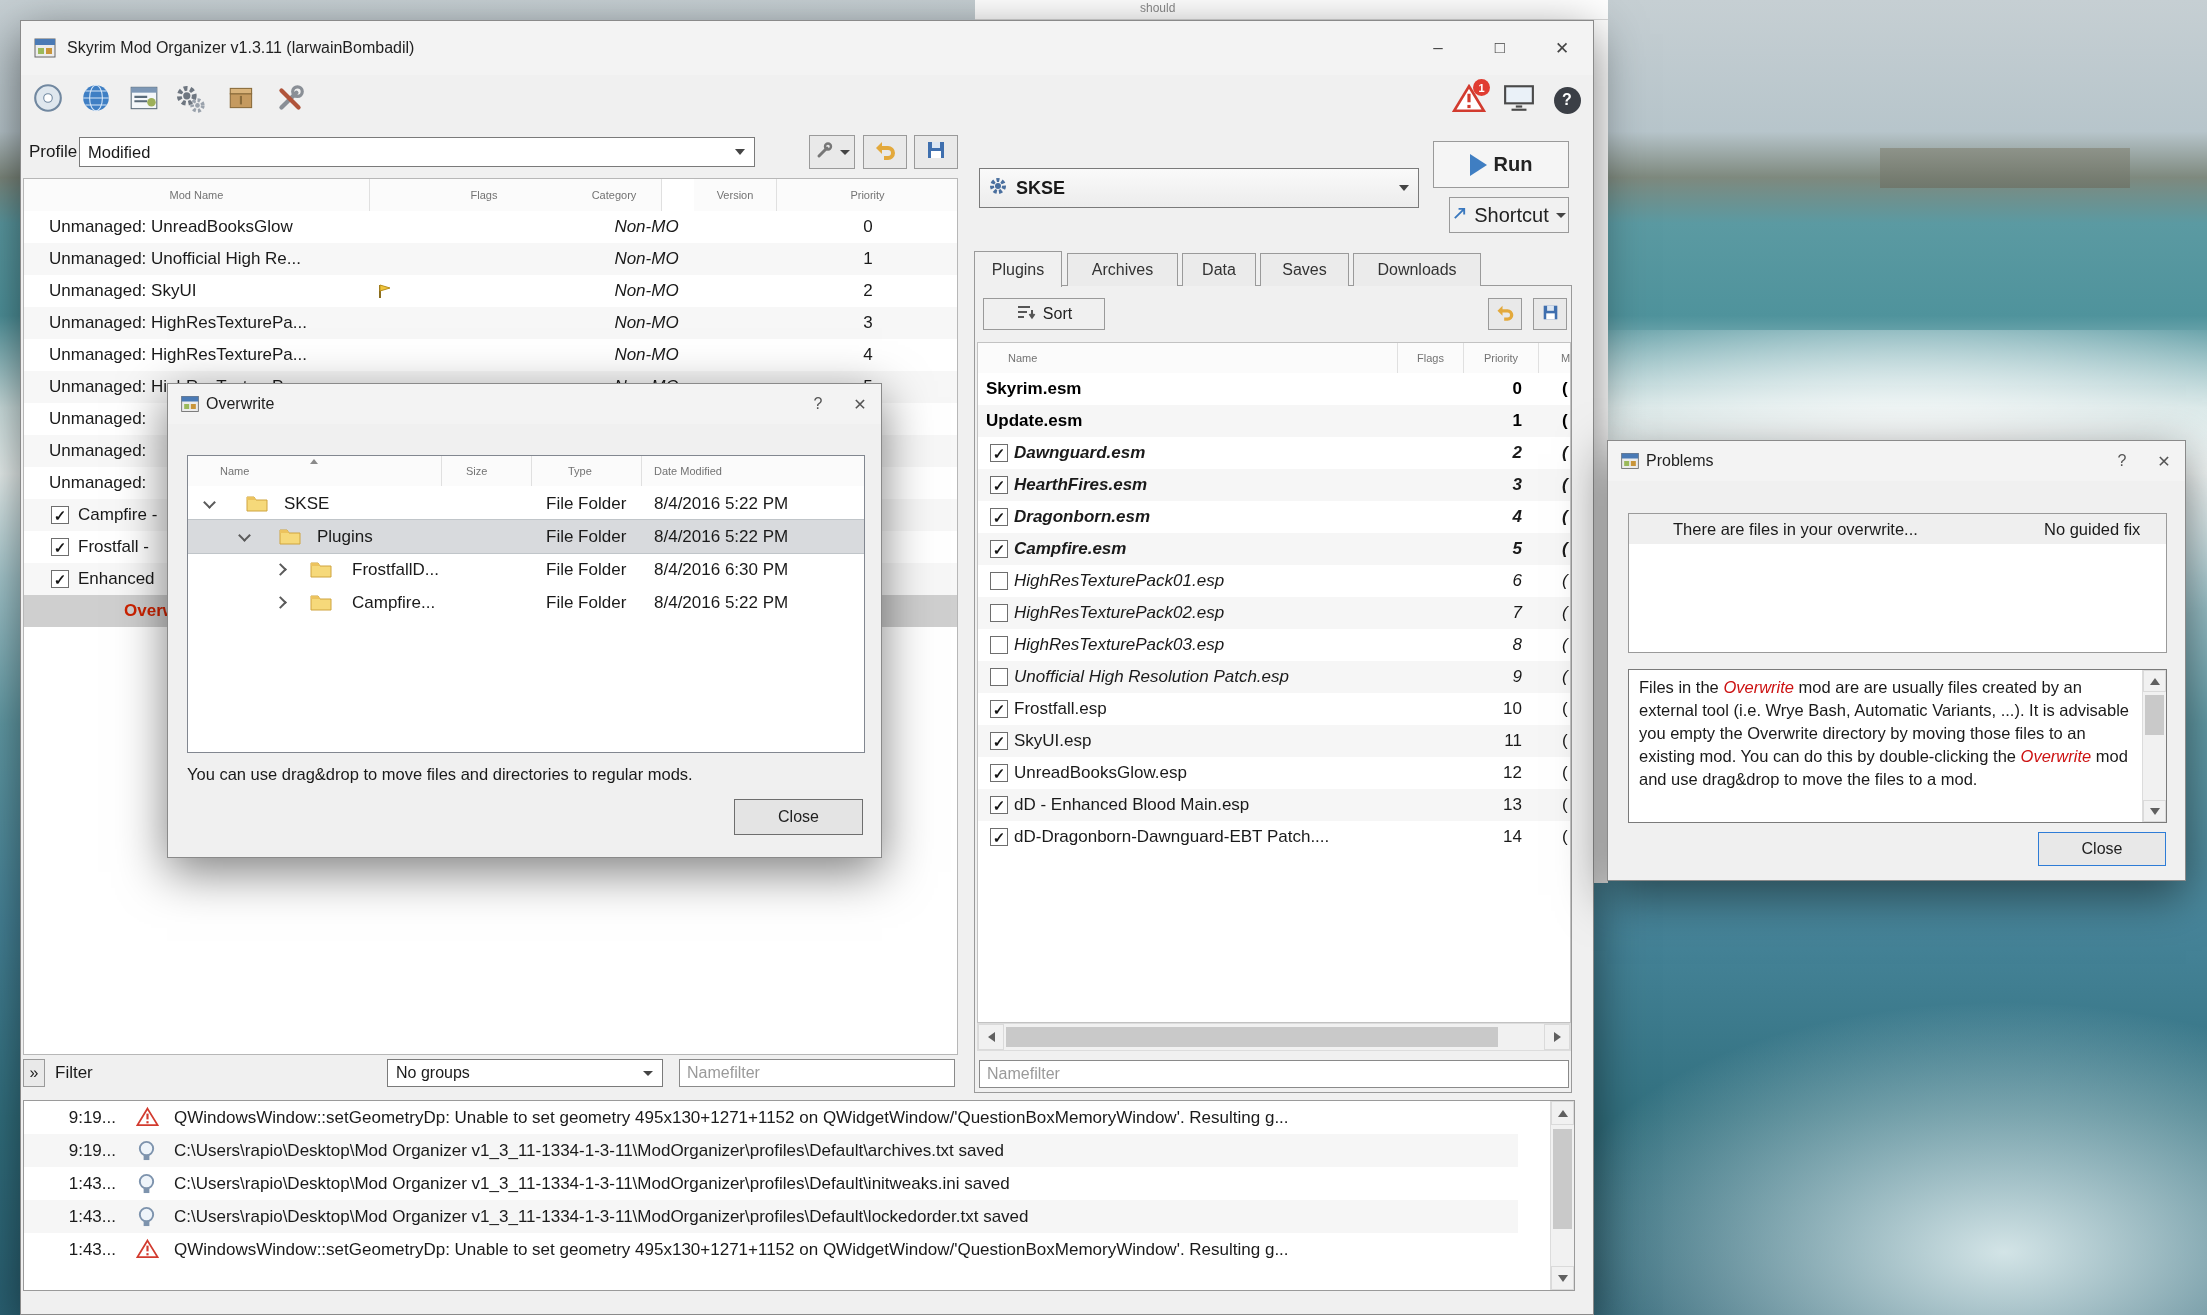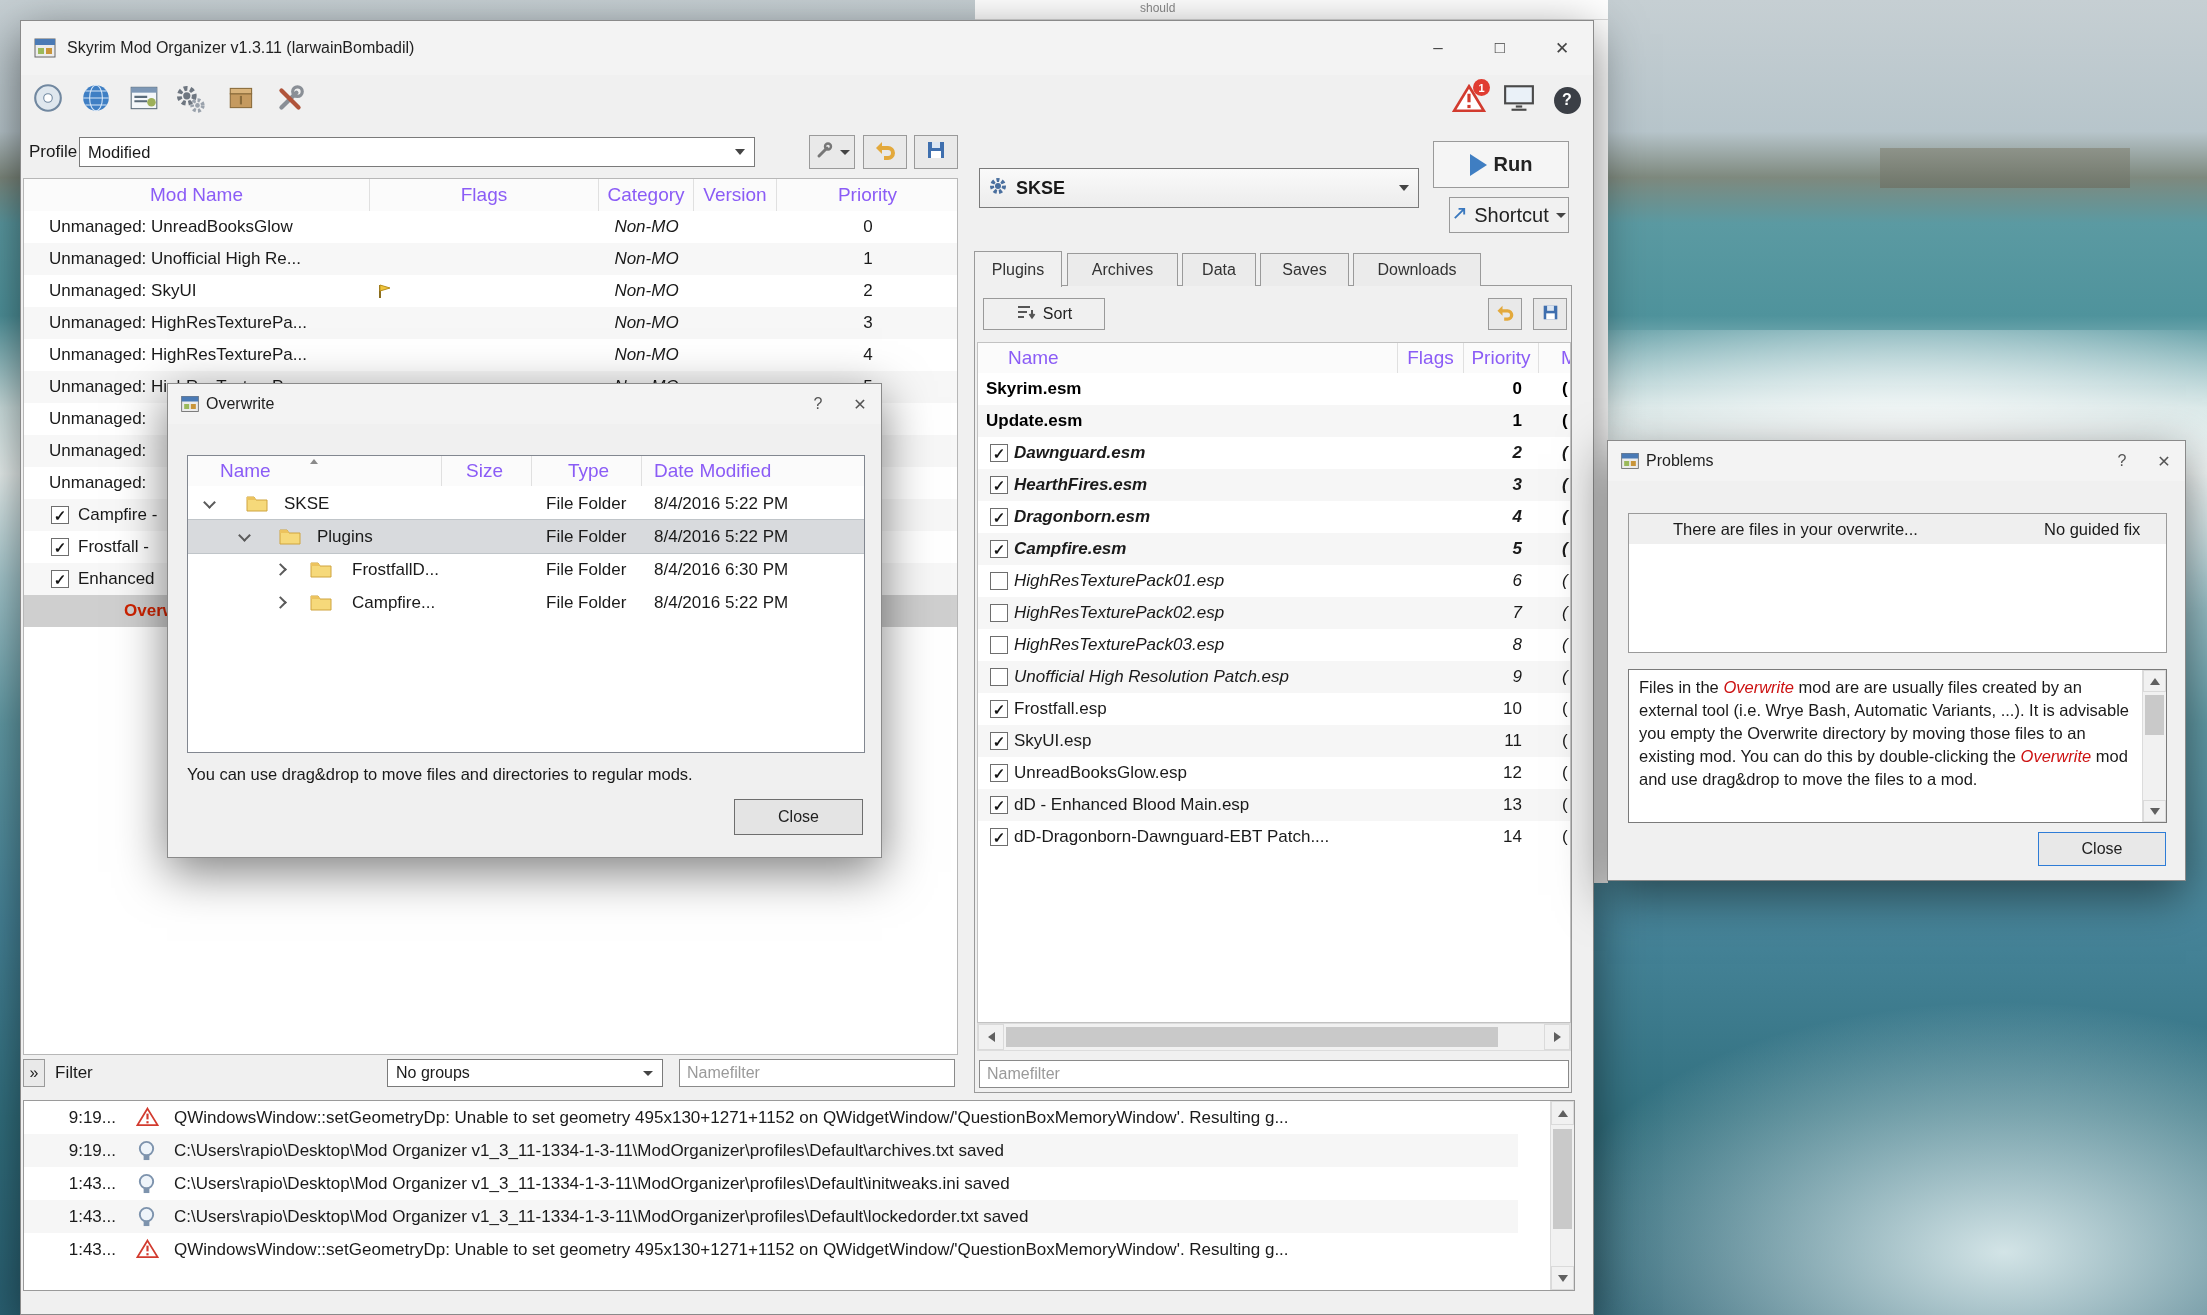--- a/index.html
+++ b/index.html
@@ -16,21 +16,21 @@
 .dlg-btn{width:42px;display:flex;align-items:center;justify-content:center;font-size:16px;color:#555;height:100%}
 
 .btn{position:absolute;background:#e9e9e9;border:1px solid #9a9a9a;display:flex;align-items:center;justify-content:center;font-size:16px;color:#222;gap:7px}
 .combo{position:absolute;background:#fff;border:1px solid #7a7a7a;display:flex;align-items:center;font-size:16.5px;padding-left:8px;gap:8px}
 .combo .caret{margin-left:auto;margin-right:9px}
 .caret{width:0;height:0;border-left:5px solid transparent;border-right:5px solid transparent;border-top:6px solid #444}
 .input{position:absolute;background:#fff;border:1px solid #8a8a8a;font-size:16px;padding:0 7px;font-family:"Liberation Sans",sans-serif;color:#222}
 .input::placeholder{color:#9a9a9a;opacity:1}
 .cb{position:absolute;top:7px;width:18px;height:18px;background:#fff;border:1px solid #6e6e6e;display:flex;align-items:center;justify-content:center}
 .cb.checked::after{content:"✓";font-size:15px;font-weight:bold;color:#151515;line-height:1}
-.th{position:absolute;top:0;height:100%;border-right:1px solid #e0e0e0;color:#8b5cf6;font-size:19px;display:flex;align-items:center;justify-content:center;overflow:hidden;background:#fbfbfb}
+.th{position:absolute;top:0;height:100%;border-right:1px solid #e0e0e0;color:#737373;font-size:11px;display:flex;align-items:center;justify-content:center;overflow:hidden;background:#fbfbfb}
 .th.left{justify-content:flex-start}
 .tri-up{width:0;height:0;border-left:5px solid transparent;border-right:5px solid transparent;border-bottom:7px solid #606060}
 .tri-down{width:0;height:0;border-left:5px solid transparent;border-right:5px solid transparent;border-top:7px solid #606060}
 .tri-left{width:0;height:0;border-top:5px solid transparent;border-bottom:5px solid transparent;border-right:7px solid #606060}
 .tri-right{width:0;height:0;border-top:5px solid transparent;border-bottom:5px solid transparent;border-left:7px solid #606060}
 .sb-btn{position:absolute;background:#f1f1f1;border:1px solid #dadada;display:flex;align-items:center;justify-content:center}
 .sb-thumb{position:absolute;background:#c9c9c9}
 .tbtn{position:absolute;width:42px;height:42px;display:flex;align-items:center;justify-content:center}
 
 #mod-table{position:absolute;left:2px;top:157px;width:935px;height:877px;background:#fff;border:1px solid #b7b7b7;overflow:hidden}
@@ -209,21 +209,21 @@
             <rect x="2" y="2" width="16" height="16" fill="#3f6fae"></rect>
             <rect x="6" y="2" width="8" height="6" fill="#dce6f2"></rect>
             <rect x="5" y="11" width="10" height="7" fill="#fff"></rect>
           </svg></span>
     </div>
 
     <div id="mod-table">
       <div class="abs" style="left:0;top:0;width:100%;height:32px">
         <span class="th" style="left:0;width:346px">Mod Name</span>
         <span class="th" style="left:346px;width:229px">Flags</span>
-        <span class="th" style="left:575px;width:95px">Category</span>
+        <span class="th" style="left:543px;width:95px">Category</span>
         <span class="th" style="left:670px;width:83px">Version</span>
         <span class="th" style="left:753px;width:182px">Priority</span>
       </div>
       <div id="mod-rows">
         <div class="modrow">
             <span class="mr-name">Unmanaged: UnreadBooksGlow</span>
             <span class="mr-cat">Non-MO</span>
             <span class="mr-pri">0</span>
           </div>
         <div class="modrow">

